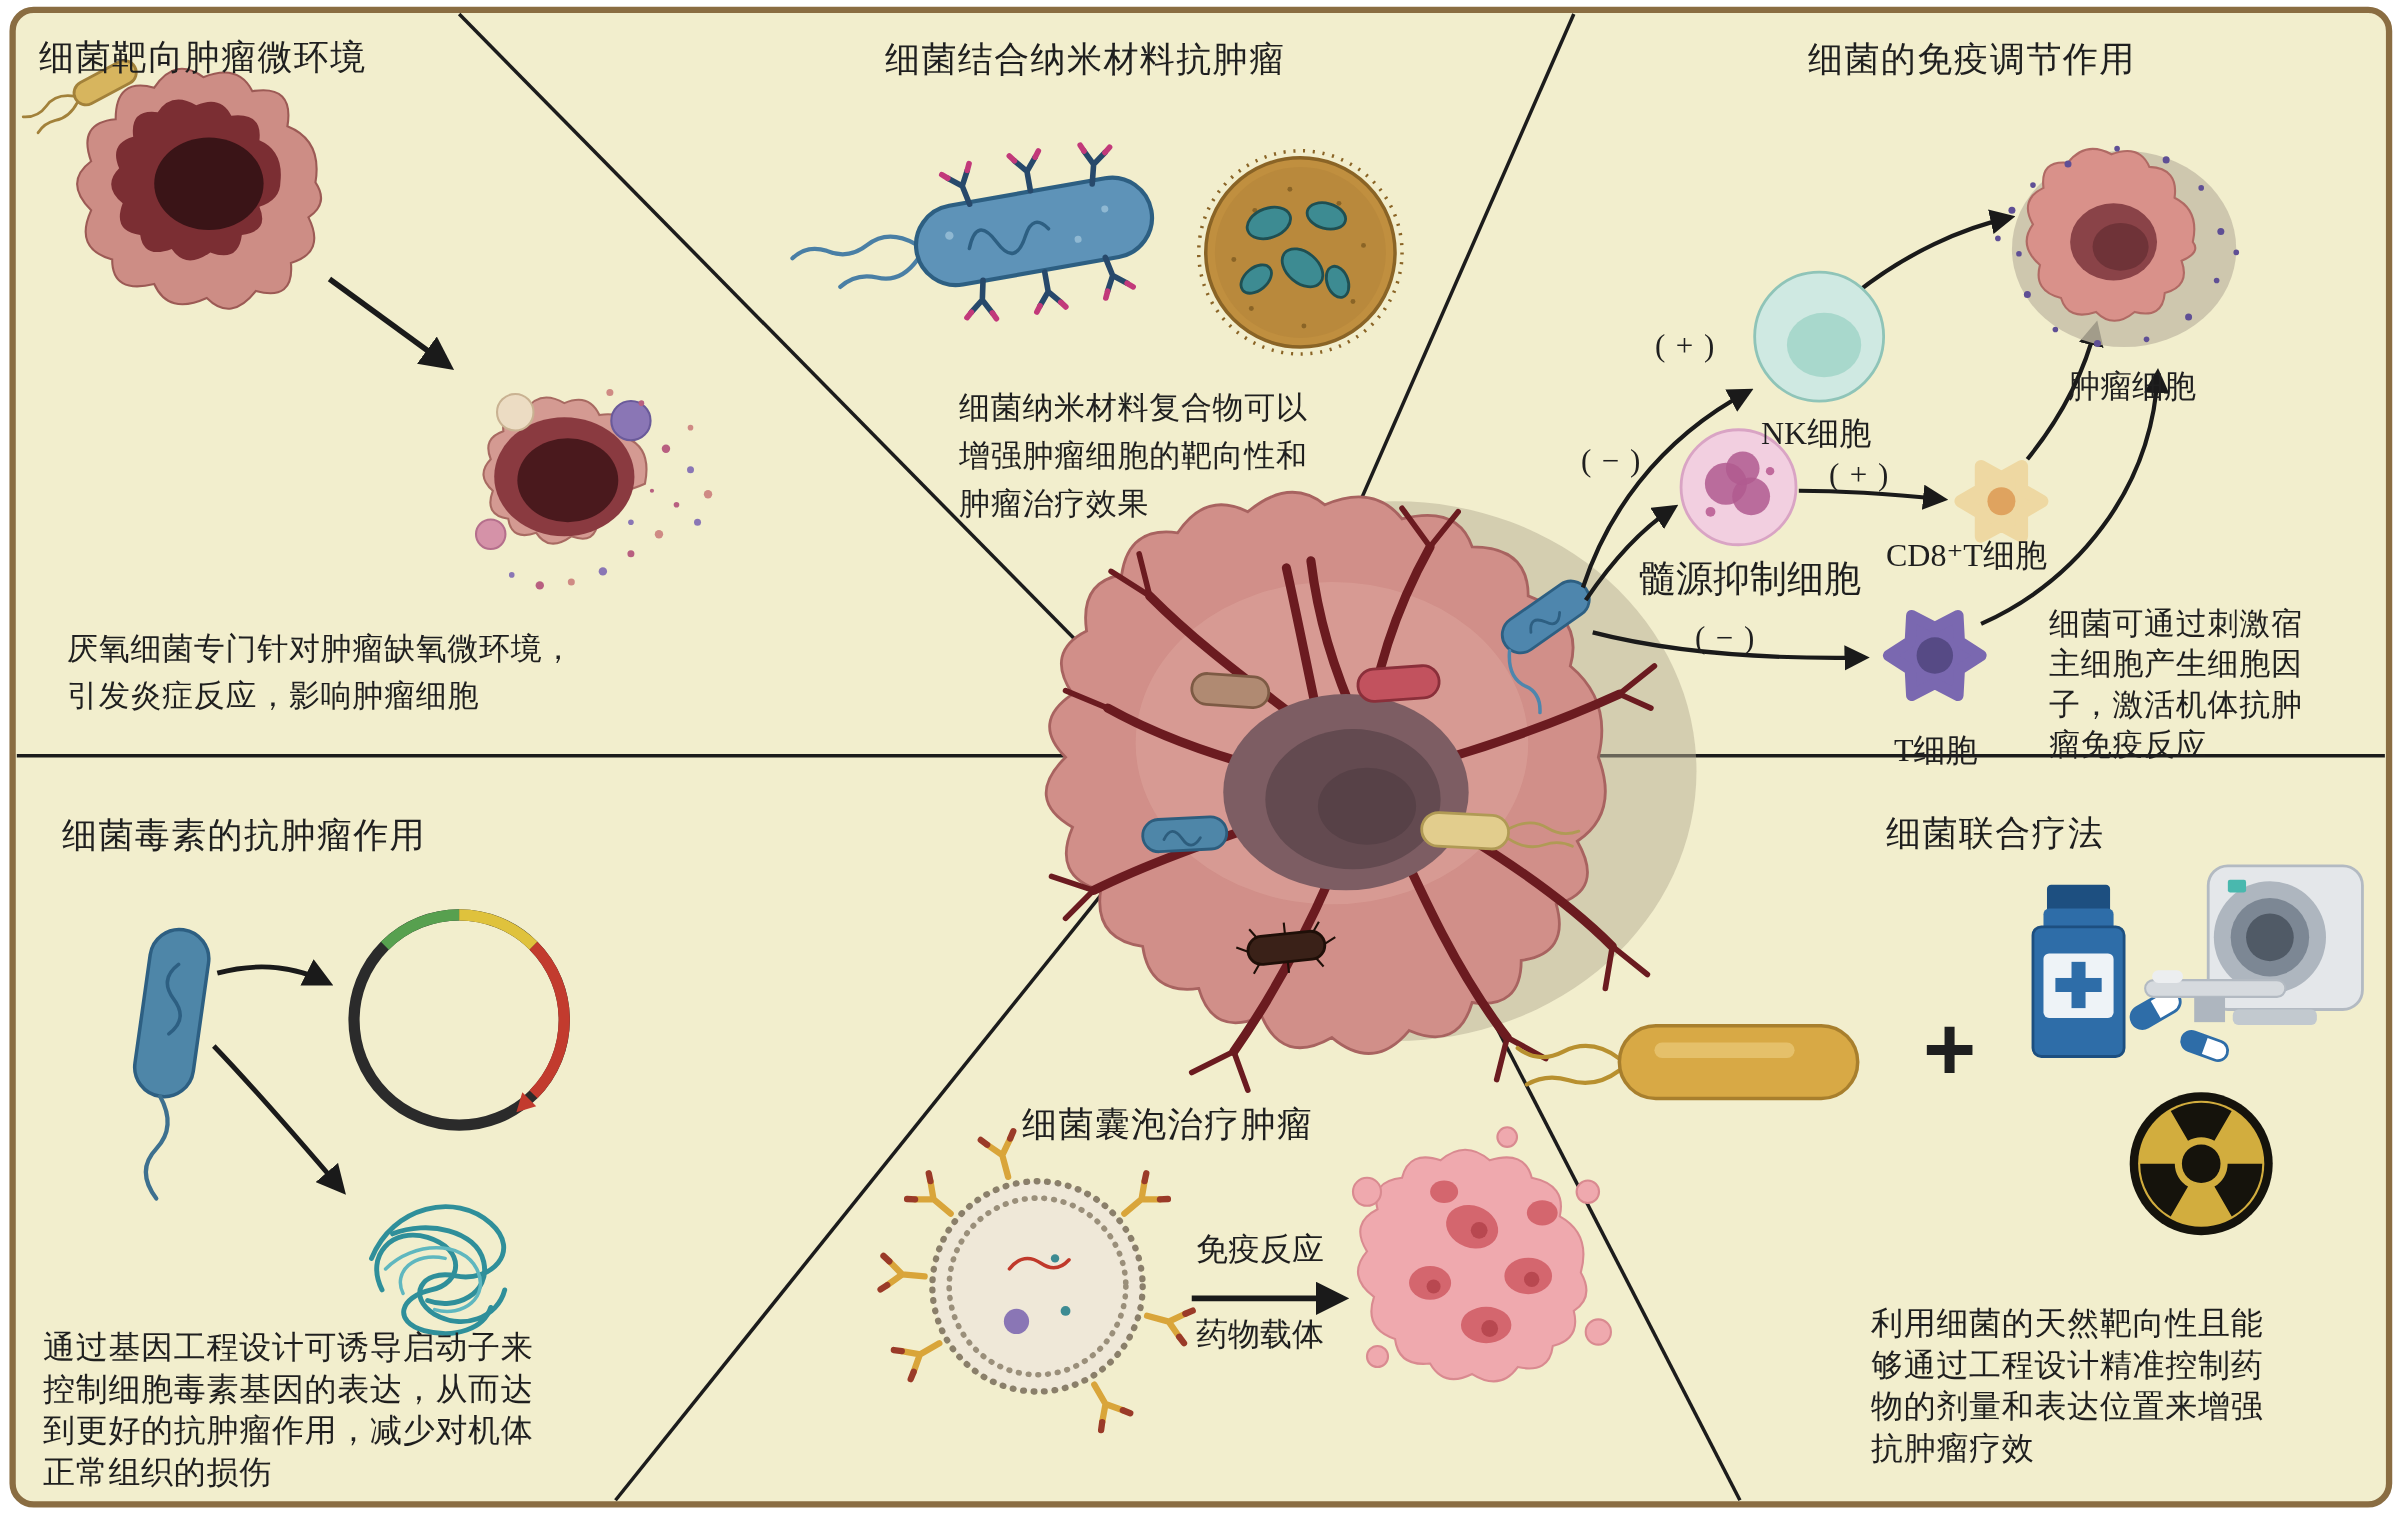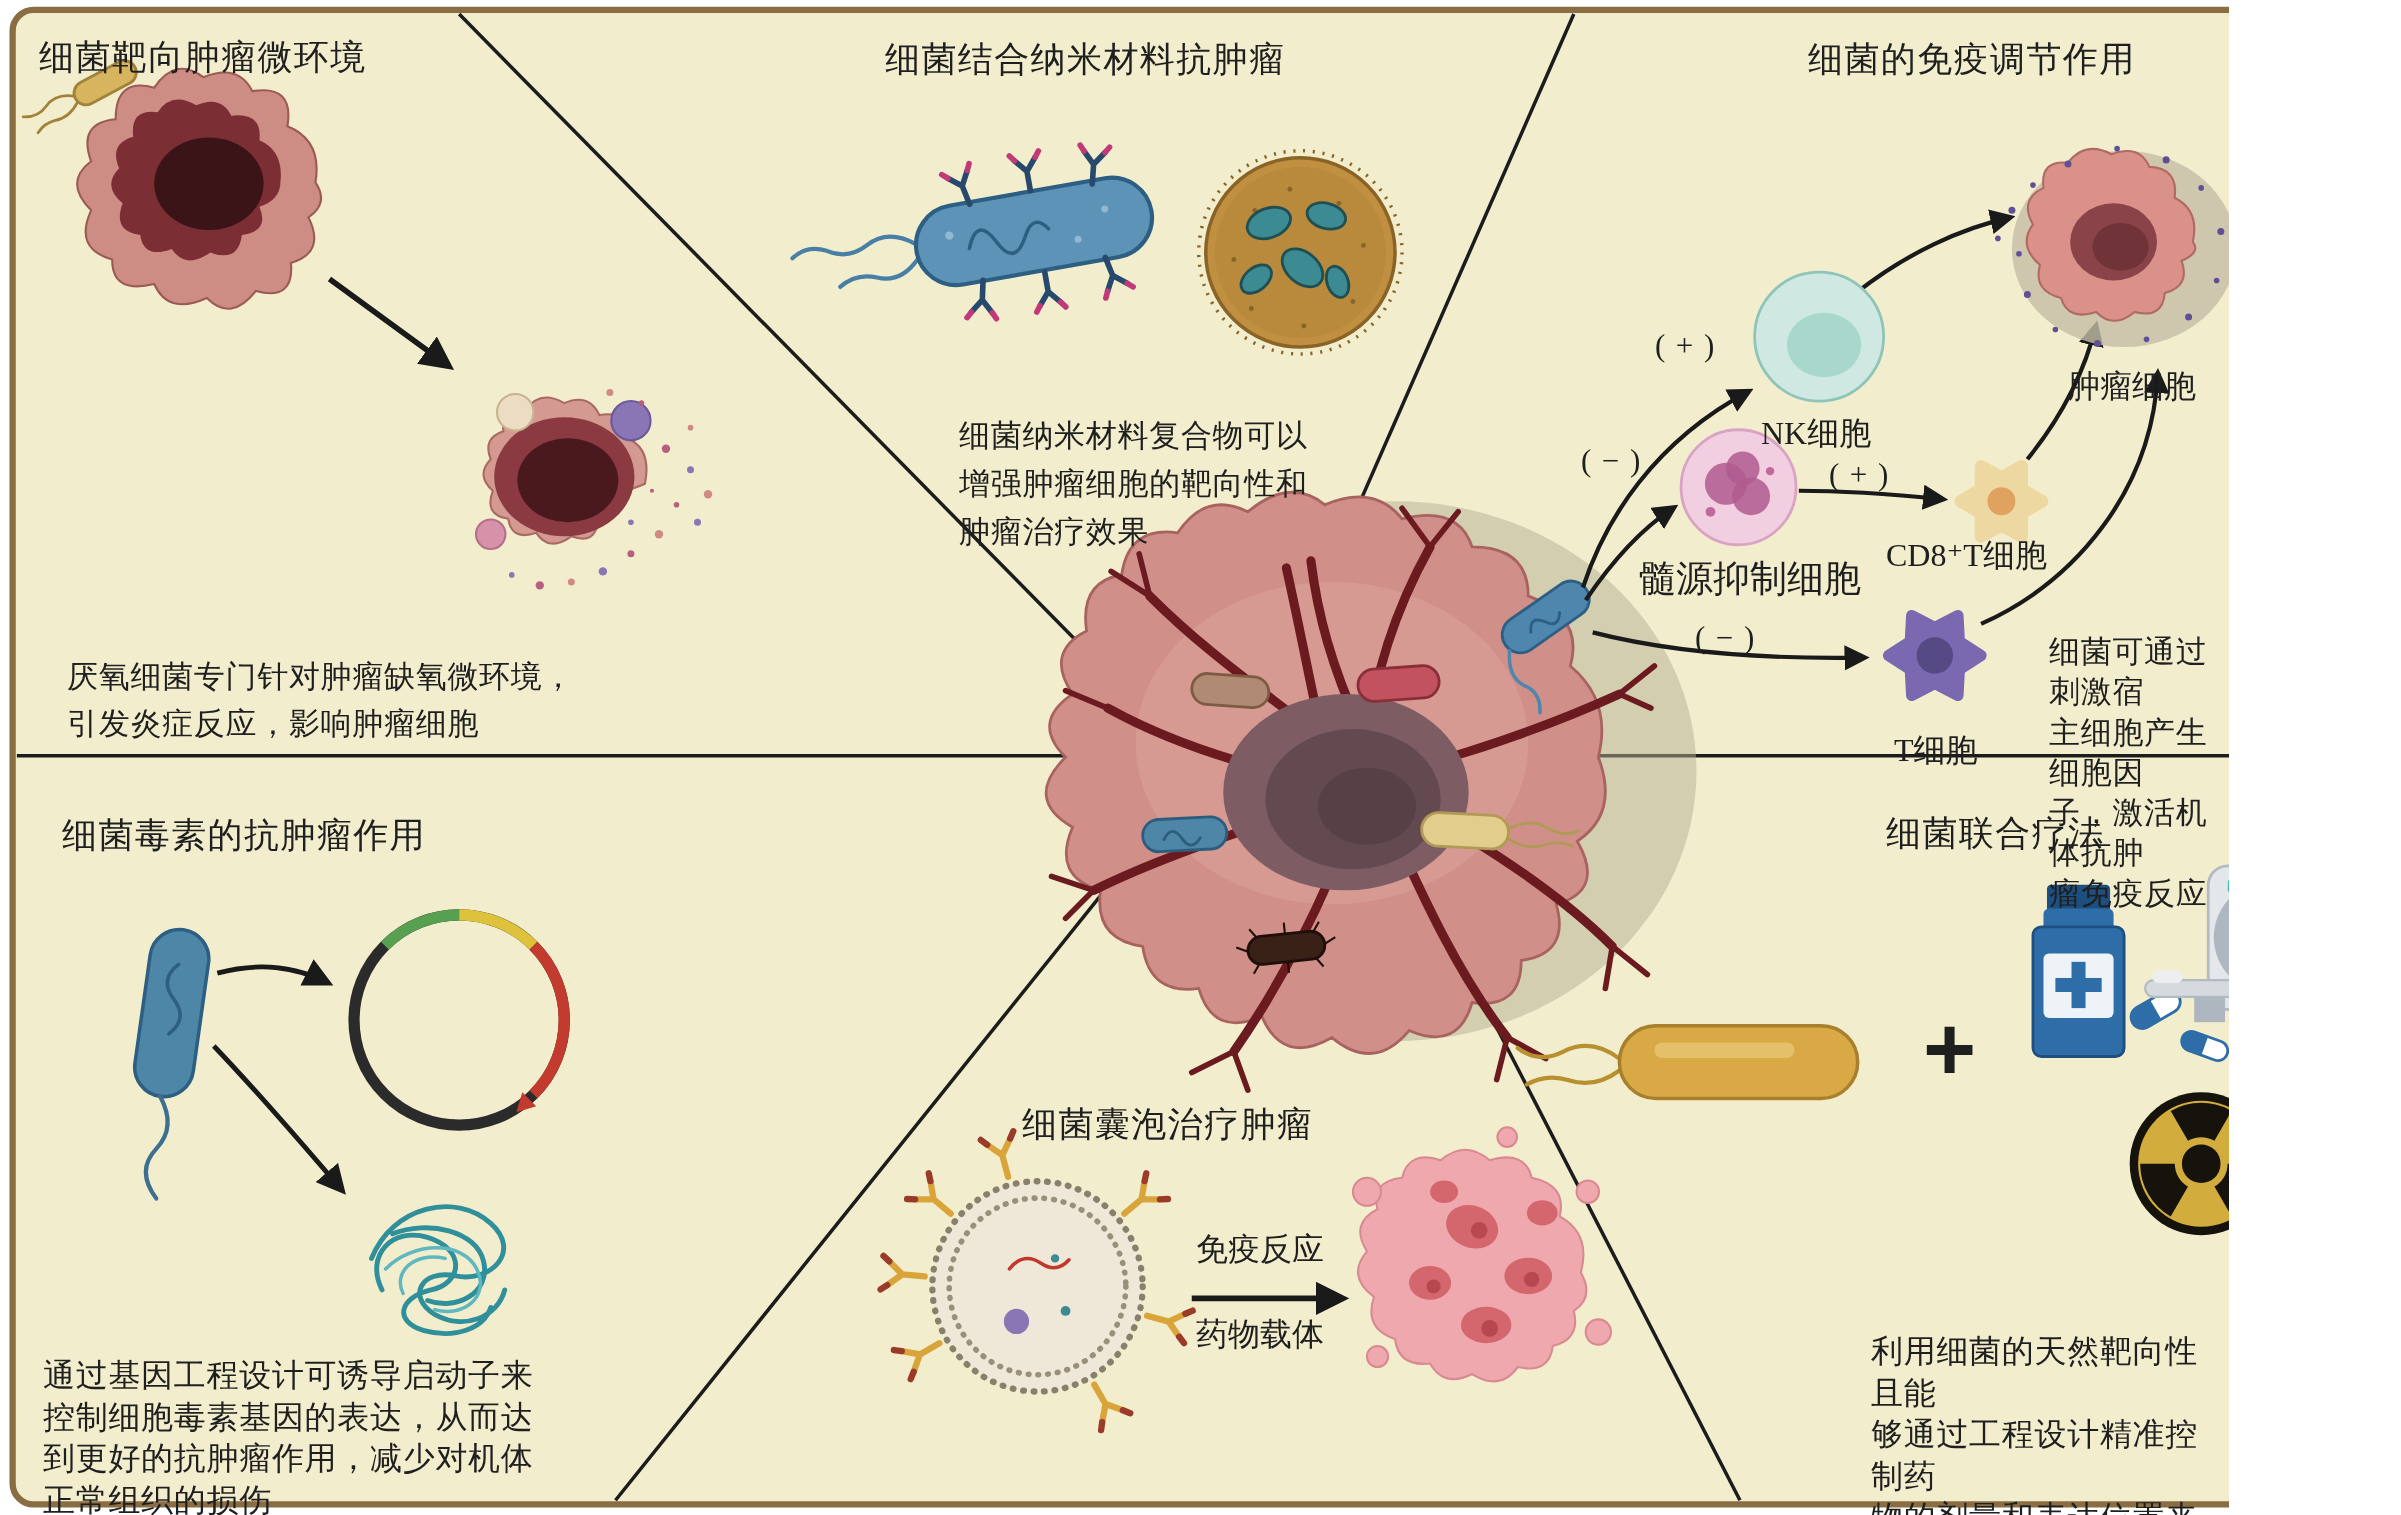--- a/index.html
+++ b/index.html
@@ -1,21 +1,21 @@
 <!DOCTYPE html>
 <html style="font-size:11.2px"><head>
 <meta charset="utf-8">
 <style>
   html,body{margin:0;padding:0;background:#ffffff;}
-  .canvas{position:relative;width:2229px;height:1515px;overflow:hidden;
+  .canvas{position:relative;width:2401px;height:1515px;overflow:hidden;
           font-family:"Liberation Serif","DejaVu Serif",serif;color:#1f1f1f;}
   svg.art{position:absolute;left:0;top:0;}
   .txt{position:absolute;white-space:pre-line;}
   .title{font-size:35px;letter-spacing:1.4px;}
-  .desc{font-size:31px;line-height:1.3;letter-spacing:0.7px;margin-top:28px;}
+  .desc{font-size:31px;line-height:1.3;letter-spacing:0.7px;}
   .lbl{font-size:32px;}
   .sign{font-size:31px;letter-spacing:1.4px;}
   .plusbig{font-family:"Liberation Sans","DejaVu Sans",sans-serif;font-weight:bold;font-size:91px;line-height:1;}
   .center{text-align:center;}
 </style>
 </head>
 <body>
 
 <div class="canvas">
 

